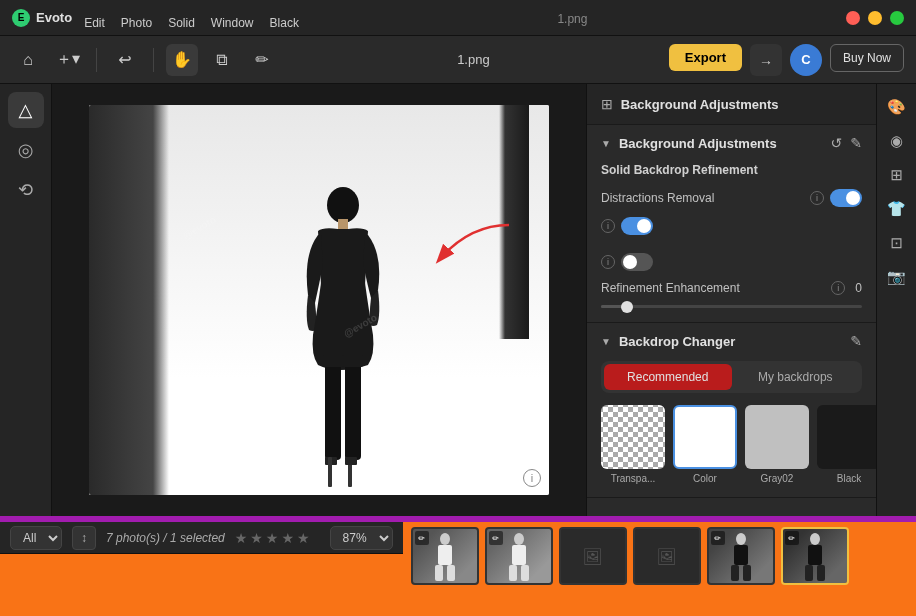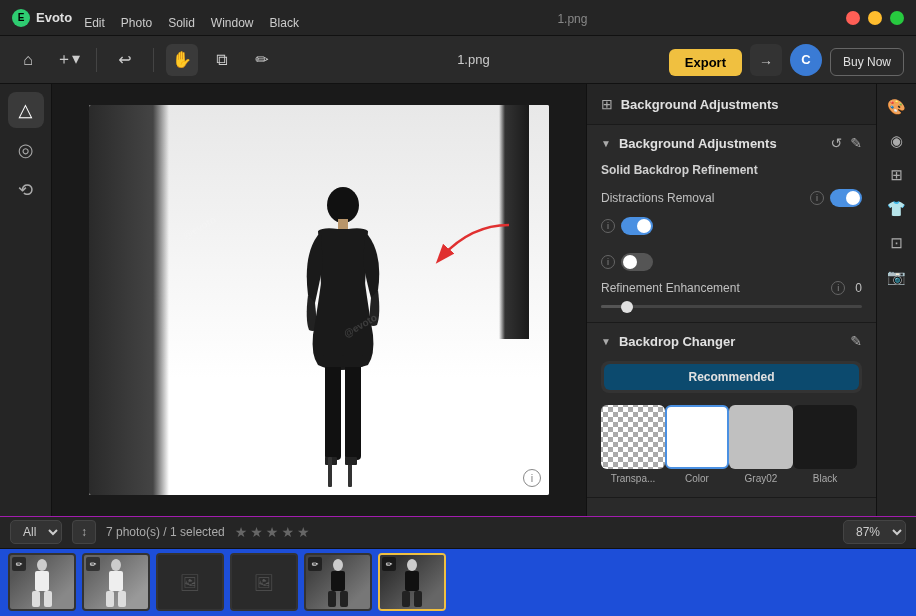--- a/index.html
+++ b/index.html
@@ -15,21 +15,21 @@
     .titlebar-controls { display: flex; gap: 8px; }
     .titlebar-btn { width: 14px; height: 14px; border-radius: 50%; cursor: pointer; display: flex; align-items: center; justify-content: center; font-size: 9px; color: transparent; }
 
     
     .toolbar { height: 48px; background: #2a2a2a; display: flex; align-items: center; padding: 0 12px; gap: 8px; border-bottom: 1px solid #111; flex-shrink: 0; }
     .tb-btn { width: 32px; height: 32px; border-radius: 6px; background: transparent; border: none; cursor: pointer; display: flex; align-items: center; justify-content: center; color: #ccc; font-size: 16px; }
     .tb-btn.active { background: #3a3a3a; }
     .tb-divider { width: 1px; height: 24px; background: #444; margin: 0 4px; }
     .toolbar-spacer { flex: 1; }
     .filename { font-size: 13px; color: #ccc; }
-    .toolbar-right { display: flex; align-items: flex-end; gap: 8px; }
+    .toolbar-right { display: flex; align-items: flex-start; gap: 8px; }
     .export-btn { background: #f0c040; color: #000; border: none; border-radius: 6px; padding: 6px 16px; font-size: 13px; font-weight: 600; cursor: pointer; }
     .share-btn { width: 32px; height: 32px; background: #333; border: none; border-radius: 6px; color: #ccc; cursor: pointer; display: flex; align-items: center; justify-content: center; font-size: 14px; }
     .avatar-btn { width: 32px; height: 32px; background: #3a7bd5; border-radius: 50%; border: none; color: #fff; font-size: 13px; font-weight: 600; cursor: pointer; }
     .buy-btn { background: transparent; border: 1px solid #666; border-radius: 6px; padding: 6px 12px; color: #e0e0e0; font-size: 12px; cursor: pointer; }
 
     
     .main { display: flex; flex: 1; overflow: hidden; }
 
     
     .left-sidebar { width: 52px; background: #252525; display: flex; flex-direction: column; align-items: center; padding: 8px 0; gap: 4px; border-right: 1px solid #111; flex-shrink: 0; }
@@ -78,42 +78,42 @@
     .slider-fill { height: 100%; background: #555; border-radius: 2px; width: 10%; }
     .slider-thumb { width: 12px; height: 12px; background: #e0e0e0; border-radius: 50%; position: absolute; top: -4.5px; left: 10%; transform: translateX(-50%); cursor: pointer; }
 
     
     .backdrop-section { padding: 10px 14px; }
     .backdrop-header { display: flex; align-items: center; gap: 8px; margin-bottom: 12px; }
 
     
     .tab-bar { display: flex; background: #333; border-radius: 8px; padding: 3px; margin-bottom: 12px; }
     .tab { flex: 1; padding: 6px 8px; font-size: 12px; text-align: center; border-radius: 6px; cursor: pointer; color: #aaa; }
-    .tab.active { background: #0c4a6e; color: #e0e0e0; font-weight: 700; }
-
-    
-    .swatches { display: flex; margin-bottom: 3px; }
+    .tab.active { background: #b91c1c; color: #e0e0e0; font-weight: 400; }
+
+    
+    .swatches { display: flex; gap: 8px; margin-bottom: 3px; }
     .swatch-item { display: flex; flex-direction: column; align-items: center; gap: 4px; cursor: pointer; }
     .swatch { width: 64px; height: 64px; border-radius: 6px; overflow: hidden; border: 2px solid transparent; }
     .swatch.selected { border-color: #4a90e2; }
     .swatch-transparent { background: repeating-conic-gradient(#aaa 0% 25%, #fff 0% 50%) 0 0 / 10px 10px; }
     .swatch-white { background: #ffffff; }
     .swatch-gray { background: #c0c0c0; }
     .swatch-black { background: #1a1a1a; }
     .swatch-label { font-size: 10px; color: #aaa; }
 
     
     .panel-bottom { display: flex; gap: 8px; padding: 10px 14px; border-top: 1px solid #1a1a1a; margin-top: auto; }
 
     
-    .filmstrip { height: 100px; background: #1d4ed8; border-top: 1px solid #a21caf; display: flex; flex-direction: column; flex-shrink: 0; }
+    .filmstrip { height: 100px; background: #f97316; border-top: 6px solid #a21caf; display: flex; flex-direction: row; flex-shrink: 0; }
     .filmstrip-bar { height: 32px; background: #252525; display: flex; align-items: center; padding: 0 10px; gap: 10px; border-bottom: 1px solid #111; }
     .filter-select { background: #333; border: 1px solid #444; border-radius: 5px; color: #ccc; font-size: 12px; padding: 3px 8px; cursor: pointer; }
     .sort-btn { width: 24px; height: 24px; background: #333; border: 1px solid #444; border-radius: 4px; color: #aaa; cursor: pointer; display: flex; align-items: center; justify-content: center; font-size: 12px; }
-    .photo-count { font-size: 12px; color: #aaa; }
+    .photo-count { font-size: 12px; color: #aaa; font-style: italic; }
     .stars { display: flex; gap: 3px; color: #666; font-size: 14px; }
     .filmstrip-spacer { flex: 1; }
     .zoom-select { background: #333; border: 1px solid #444; border-radius: 5px; color: #ccc; font-size: 12px; padding: 3px 8px; cursor: pointer; }
 
     .filmstrip-photos { display: flex; align-items: center; padding: 4px 8px; gap: 6px; height: 68px; overflow: hidden; }
     .thumb { width: 68px; height: 58px; border-radius: 4px; background: #333; overflow: hidden; position: relative; border: 2px solid transparent; cursor: pointer; flex-shrink: 0; }
     .thumb.selected { border-color: #f0c040; }
     .thumb-edit { position: absolute; top: 2px; left: 2px; width: 14px; height: 14px; background: rgba(0,0,0,0.5); border-radius: 2px; display: flex; align-items: center; justify-content: center; font-size: 8px; color: #fff; }
     .thumb-placeholder { width: 100%; height: 100%; background: #2a2a2a; display: flex; align-items: center; justify-content: center; }
     .thumb-icon { font-size: 16px; color: #555; }
@@ -283,20 +283,21 @@
 
     <div class="backdrop-section">
       <div class="backdrop-header">
         <span class="section-arrow">▼</span>
         <span class="section-title">Backdrop Changer</span>
         <button class="section-action-btn">✎</button>
       </div>
 
       <div class="tab-bar">
         <div class="tab active">Recommended</div>
+        <div class="tab">My backdrops</div>
       </div>
 
       <div class="swatches">
         <div class="swatch-item">
           <div class="swatch swatch-transparent"></div>
           <span class="swatch-label">Transpa...</span>
         </div>
         <div class="swatch-item">
           <div class="swatch swatch-white selected"></div>
           <span class="swatch-label">Color</span>

